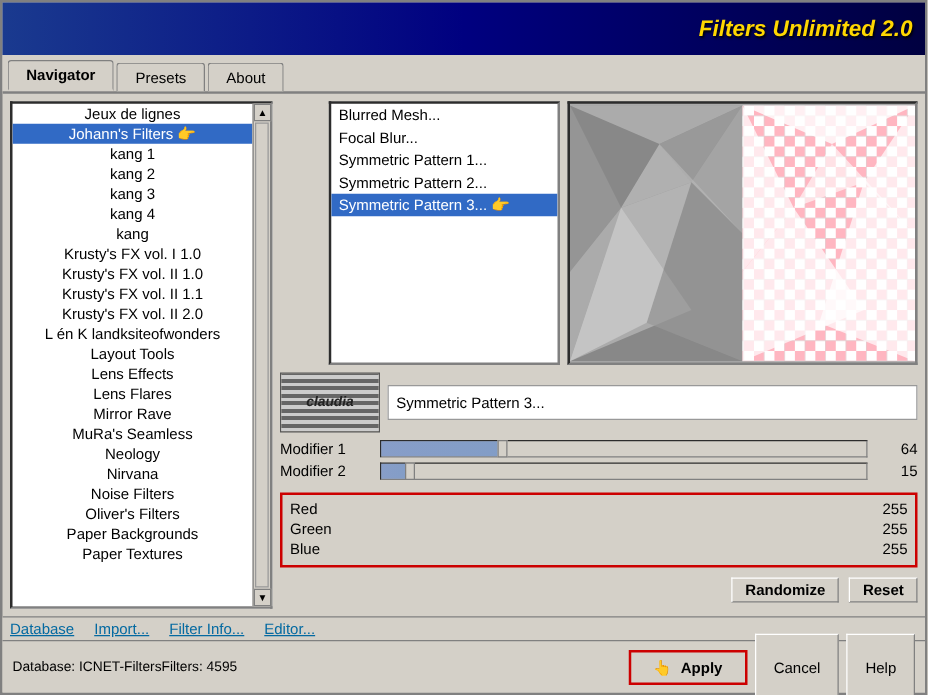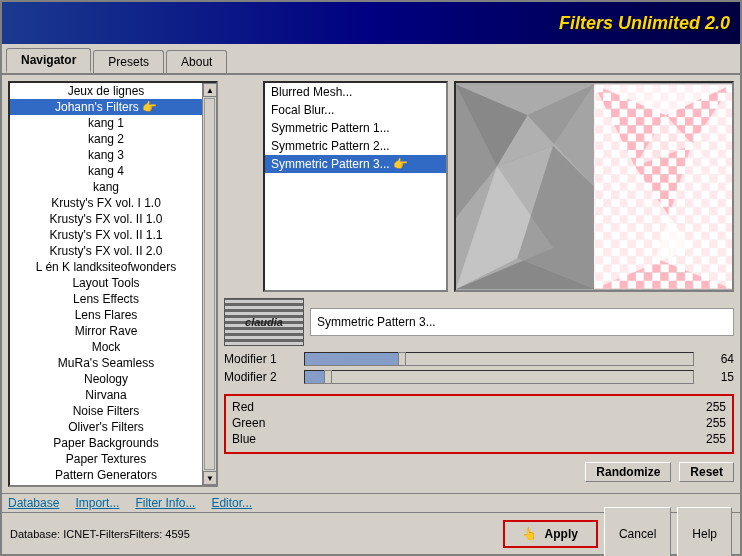--- a/index.html
+++ b/index.html
@@ -358,29 +358,27 @@
             <div class="list-item">kang</div>
             <div class="list-item">Krusty's FX vol. I 1.0</div>
             <div class="list-item">Krusty's FX vol. II 1.0</div>
             <div class="list-item">Krusty's FX vol. II 1.1</div>
             <div class="list-item">Krusty's FX vol. II 2.0</div>
             <div class="list-item">L én K landksiteofwonders</div>
             <div class="list-item">Layout Tools</div>
             <div class="list-item">Lens Effects</div>
             <div class="list-item">Lens Flares</div>
             <div class="list-item">Mirror Rave</div>
-            <div class="list-item">Mock</div>
             <div class="list-item">MuRa's Seamless</div>
             <div class="list-item">Neology</div>
             <div class="list-item">Nirvana</div>
             <div class="list-item">Noise Filters</div>
             <div class="list-item">Oliver's Filters</div>
             <div class="list-item">Paper Backgrounds</div>
             <div class="list-item">Paper Textures</div>
-            <div class="list-item">Pattern Generators</div>
           </div>
         <div class="scroll-bar">
           <div class="scroll-btn">▲</div>
           <div class="scroll-thumb"></div>
           <div class="scroll-btn">▼</div>
         </div>
       </div>
     </div>
 
     <div class="right-panel">

